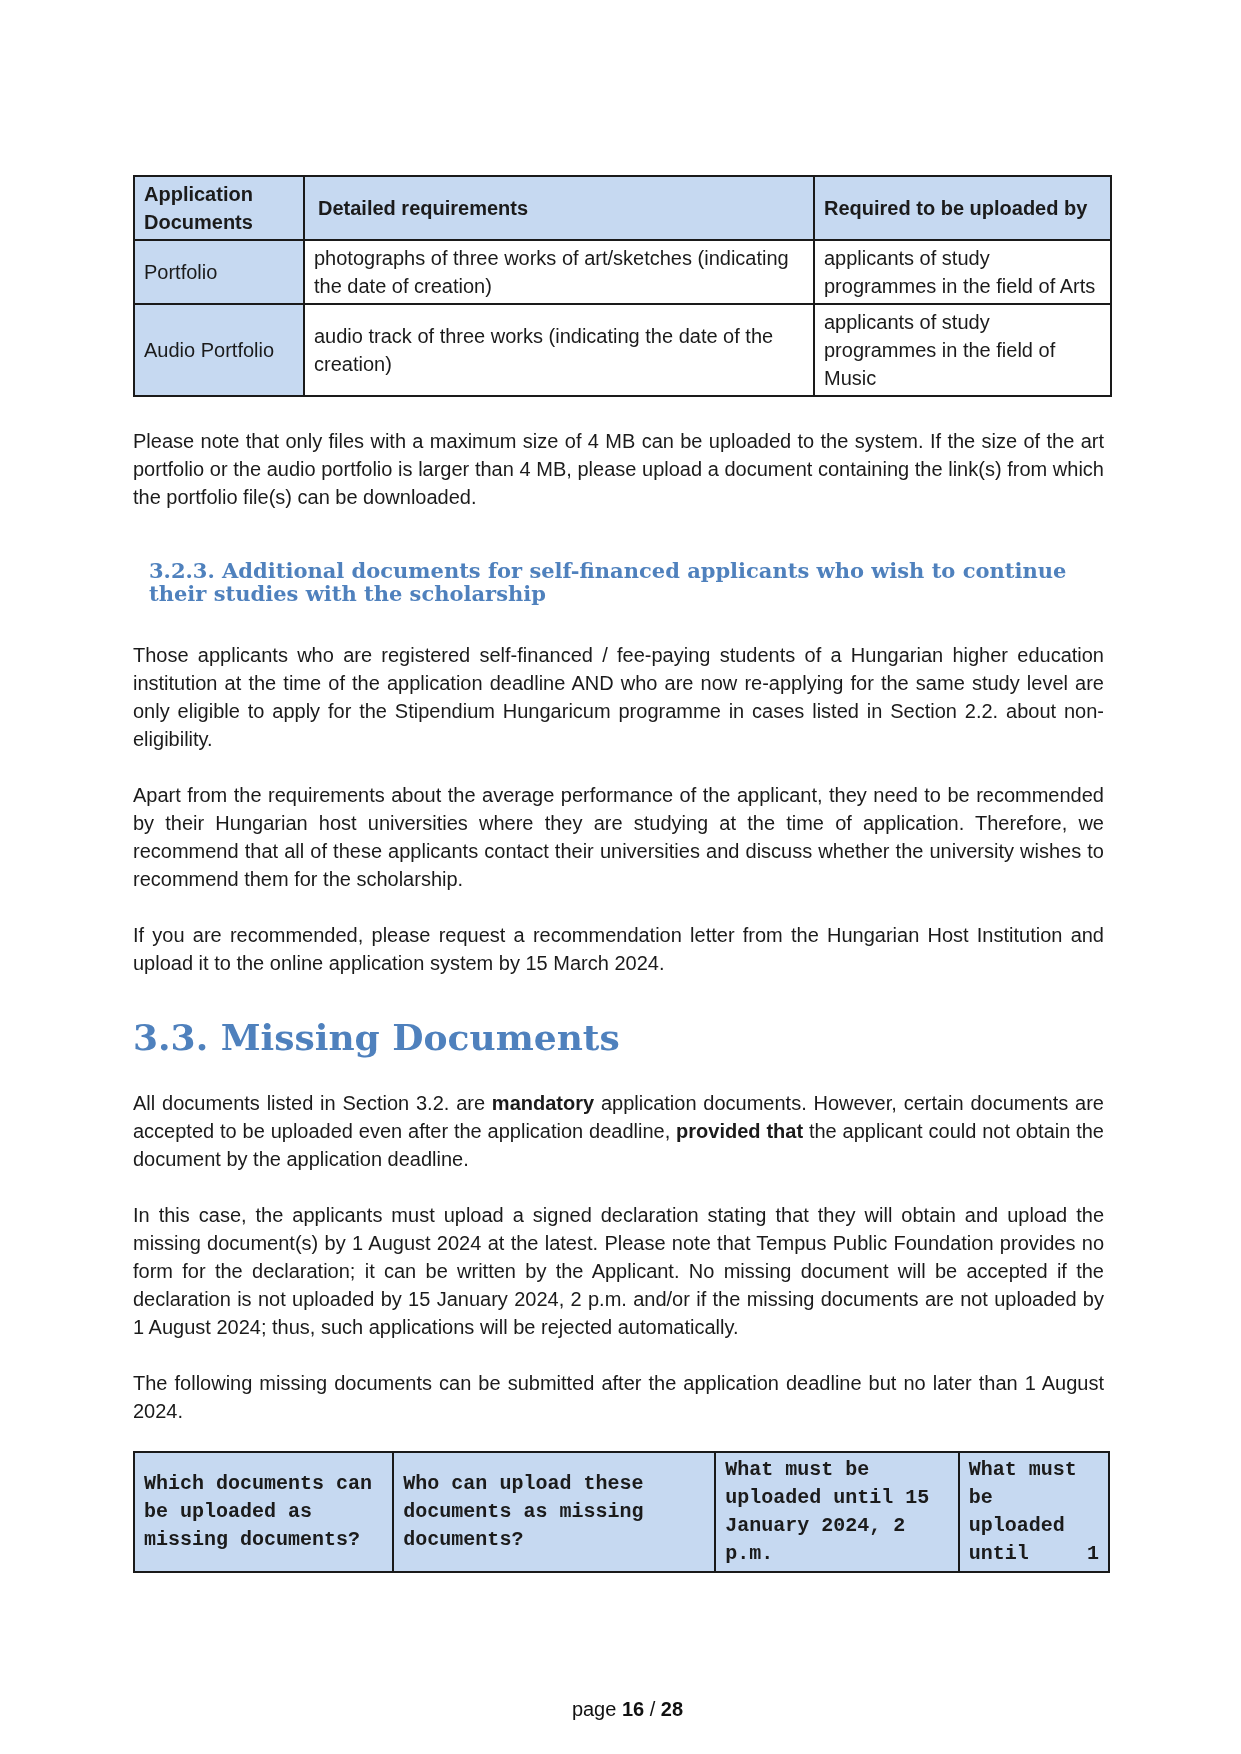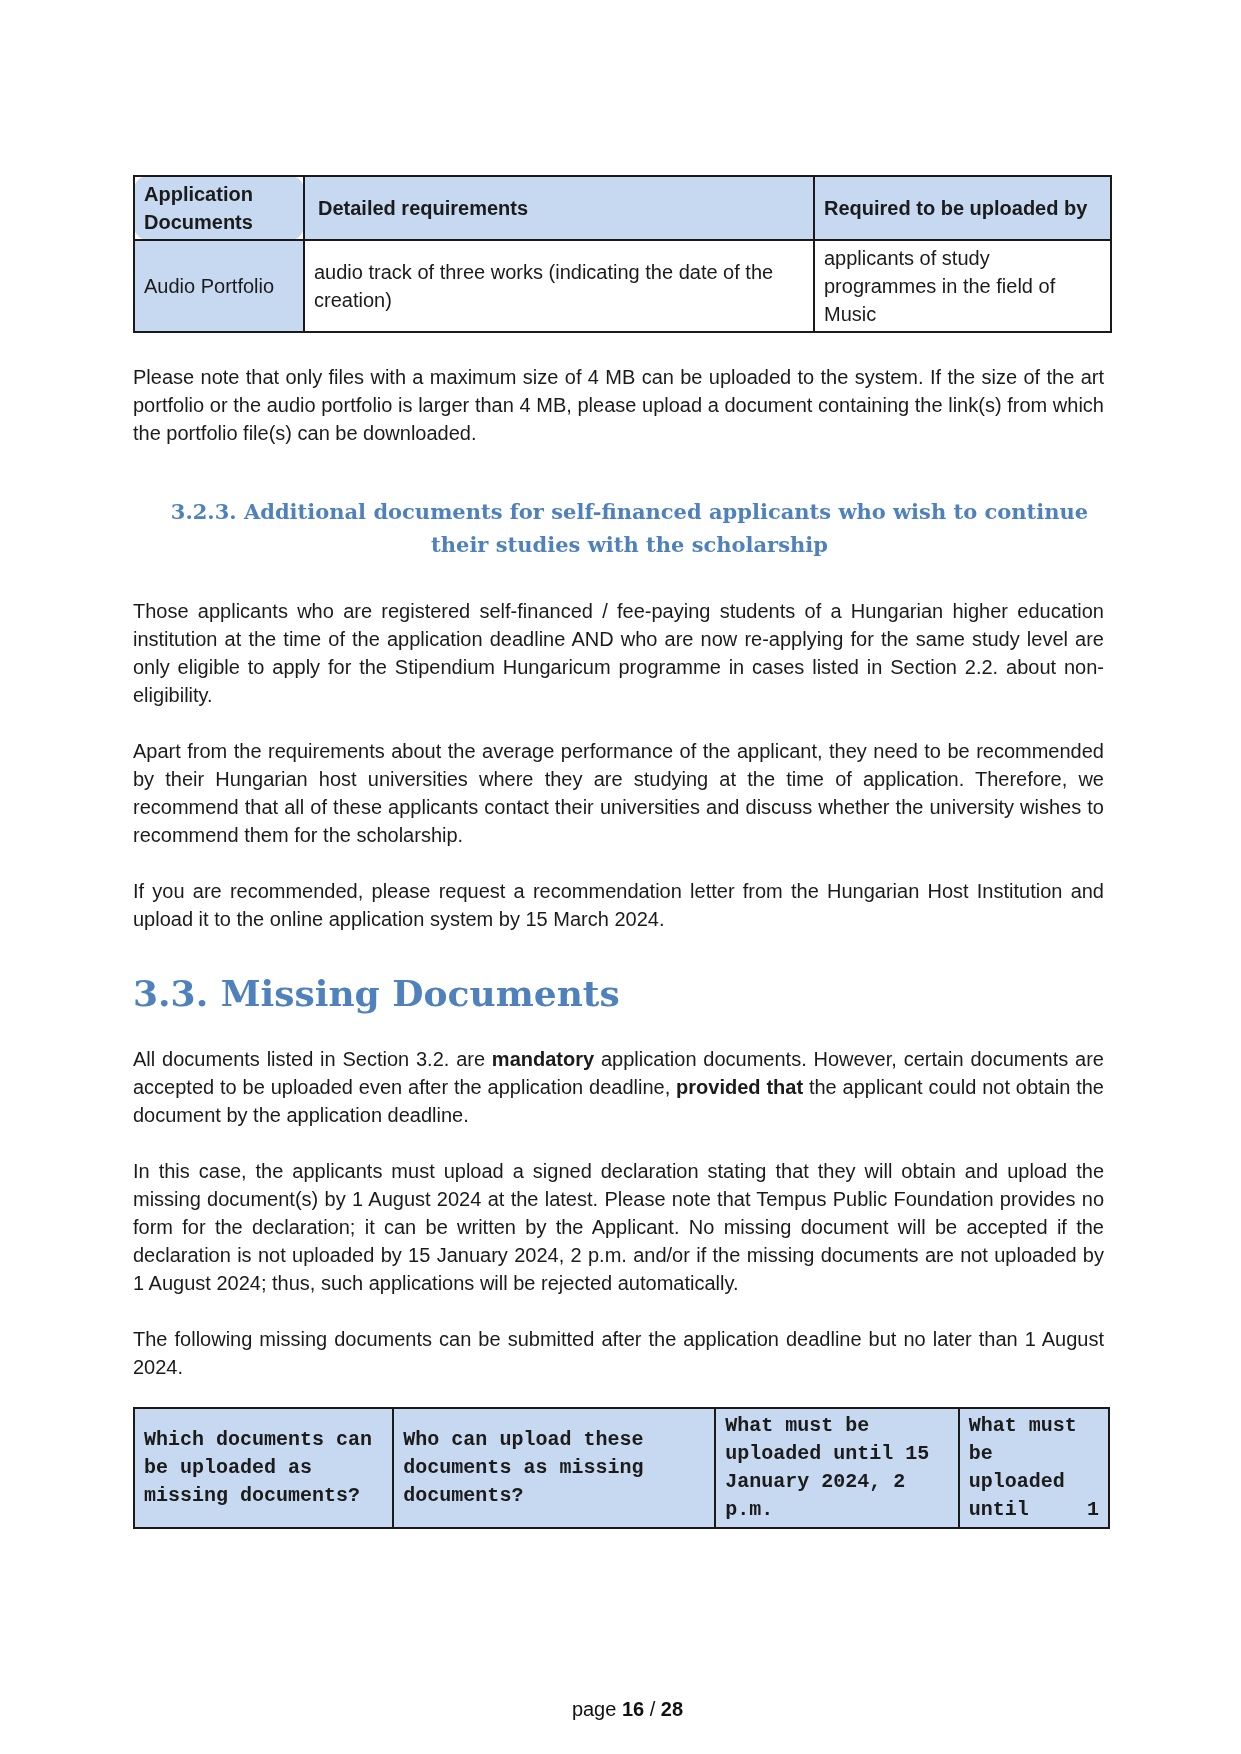--- a/index.html
+++ b/index.html
@@ -34,21 +34,21 @@
   }
   table.doc-table th, .cell-shaded {
     background: var(--table-header-bg, #c6d9f1);
     font-weight: 700;
   }
   .justify { text-align: justify; }
   .justify-all { text-align: justify; text-align-last: justify; }
   th.pad-v { padding-top: 12px; padding-bottom: 12px; }
 
   .t1 { margin-bottom: 30px; }
-  .t1 .col-doc { width: 170px; border-radius: 14px; }
+  .t1 .col-doc { width: 170px; }
   .t1 .col-req { width: 510px; padding-left: 13px; }
   .t1 .col-by  { width: 297px; }
 
   .t2 { margin-top: 0; font-family: Liberation Mono, monospace; }
   .t2 .col-which { width: 245px; }
   .t2 .col-who   { width: 304px; }
   .t2 .col-jan   { width: 230px; }
   .t2 .col-aug   { width: 142px; }
 
   p.body-par {
@@ -57,23 +57,23 @@
   }
   #para-max-size { margin-bottom: 0; }
   #para-recommend-letter { margin-bottom: 0; }
   #para-following { margin-bottom: 26px; }
 
   h3.sub-heading {
     font-family: "DejaVu Serif", serif;
     font-weight: 700;
     color: var(--heading-blue, #4f81bd);
     font-size: 21px;
-    line-height: 33px;
+    line-height: 23px;
     margin: 48px 0 36px 16px;
-    text-align: center;
+    text-align: left;
   }
   h2.main-heading {
     font-family: "DejaVu Serif", serif;
     font-weight: 700;
     color: var(--heading-blue, #4f81bd);
     font-size: 36px;
     line-height: 40px;
     margin: 40px 0 32px 0;
     text-align: left;
   }
@@ -92,20 +92,25 @@
 <body>
 
 <div class="page">
 
   <table class="doc-table t1">
     <tbody>
         <tr>
       <th class="col-doc pad-v">Application Documents</th>
       <th class="col-req pad-v">Detailed requirements</th>
       <th class="col-by pad-v">Required to be uploaded by</th>
+    </tr>
+    <tr>
+      <td class="cell-shaded">Portfolio</td>
+      <td class="justify">photographs of three works of art/sketches (indicating the date of creation)</td>
+      <td class="justify">applicants of study programmes in the field of Arts</td>
     </tr>
     <tr>
       <td class="cell-shaded">Audio Portfolio</td>
       <td class="justify">audio track of three works (indicating the date of the creation)</td>
       <td class="justify">applicants of study programmes in the field of Music</td>
     </tr>
   </tbody>
     </table>
 
   <p class="body-par" id="para-max-size">Please note that only files with a maximum size of 4 MB can be uploaded to the system. If the size of the art portfolio or the audio portfolio is larger than 4 MB, please upload a document containing the link(s) from which the portfolio file(s) can be downloaded.</p>

